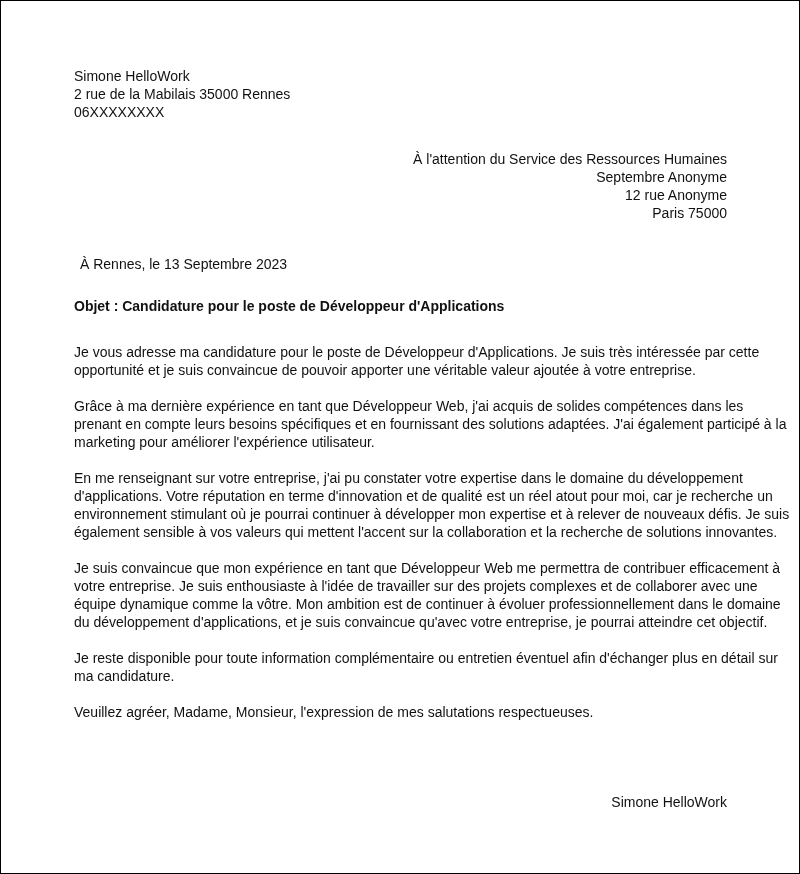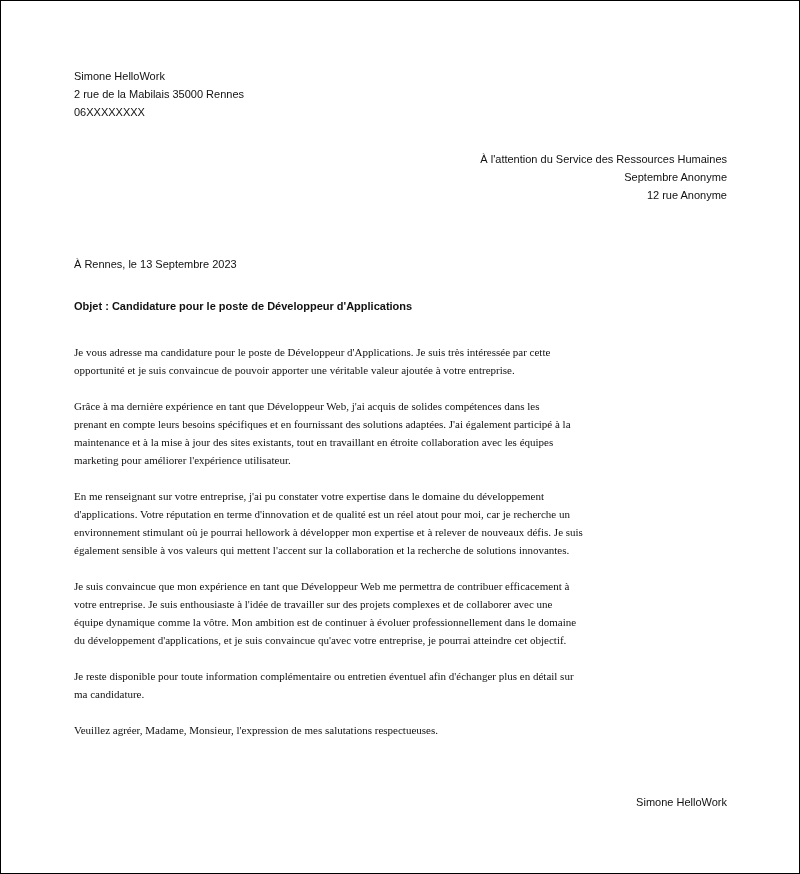--- a/index.html
+++ b/index.html
@@ -5,68 +5,68 @@
   html, body { margin: 0; padding: 0; background: #ffffff; }
   body { width: 800px; height: 874px; overflow: hidden; }
   .page {
     position: relative;
     box-sizing: border-box;
     width: 800px; height: 874px;
     border: 1px solid #000000;
     background: #ffffff;
     color: #111111;
     font-family: "Liberation Sans", sans-serif;
-    font-size: 11px;
+    font-size: 14px;
     line-height: 18px;
   }
   .sender { position: absolute; left: 73px; top: 66px; }
   .recipient { position: absolute; right: 72px; top: 149px; text-align: right; }
-  .date { position: absolute; left: 73px; top: 254px; }
+  .date { position: absolute; left: 79px; top: 254px; }
   .subject { position: absolute; left: 73px; top: 296px; font-weight: bold; }
   .body { position: absolute; left: 73px; top: 342px; width: 660px; }
-  .body p { margin: 0 0 18px 0; font-family: Liberation Serif, serif; }
+  .body p { margin: 0 0 18px 0; }
   .signature { position: absolute; right: 72px; top: 792px; text-align: right; }
   .line { display: block; white-space: nowrap; }
 </style>
 </head>
 <body>
 
 <div class="page">
 
   <div class="sender">
     <span class="line">Simone HelloWork</span>
     <span class="line">2 rue de la Mabilais 35000 Rennes</span>
     <span class="line">06XXXXXXXX</span>
   </div>
 
   <div class="recipient">
     <span class="line">À l'attention du Service des Ressources Humaines</span>
     <span class="line">Septembre Anonyme</span>
     <span class="line">12 rue Anonyme</span>
+    <span class="line">Paris 75000</span>
   </div>
 
   <div class="date">À Rennes, le 13 Septembre 2023</div>
 
   <div class="subject">Objet : Candidature pour le poste de Développeur d'Applications</div>
 
   <div class="body">
     <p>
       <span class="line">Je vous adresse ma candidature pour le poste de Développeur d'Applications. Je suis très intéressée par cette</span>
       <span class="line">opportunité et je suis convaincue de pouvoir apporter une véritable valeur ajoutée à votre entreprise.</span>
     </p>
     <p>
       <span class="line">Grâce à ma dernière expérience en tant que Développeur Web, j'ai acquis de solides compétences dans les</span>
       <span class="line">prenant en compte leurs besoins spécifiques et en fournissant des solutions adaptées. J'ai également participé à la</span>
-      <span class="line">maintenance et à la mise à jour des sites existants, tout en travaillant en étroite collaboration avec les équipes</span>
       <span class="line">marketing pour améliorer l'expérience utilisateur.</span>
     </p>
     <p>
       <span class="line">En me renseignant sur votre entreprise, j'ai pu constater votre expertise dans le domaine du développement</span>
       <span class="line">d'applications. Votre réputation en terme d'innovation et de qualité est un réel atout pour moi, car je recherche un</span>
-      <span class="line">environnement stimulant où je pourrai hellowork à développer mon expertise et à relever de nouveaux défis. Je suis</span>
+      <span class="line">environnement stimulant où je pourrai continuer à développer mon expertise et à relever de nouveaux défis. Je suis</span>
       <span class="line">également sensible à vos valeurs qui mettent l'accent sur la collaboration et la recherche de solutions innovantes.</span>
     </p>
     <p>
       <span class="line">Je suis convaincue que mon expérience en tant que Développeur Web me permettra de contribuer efficacement à</span>
       <span class="line">votre entreprise. Je suis enthousiaste à l'idée de travailler sur des projets complexes et de collaborer avec une</span>
       <span class="line">équipe dynamique comme la vôtre. Mon ambition est de continuer à évoluer professionnellement dans le domaine</span>
       <span class="line">du développement d'applications, et je suis convaincue qu'avec votre entreprise, je pourrai atteindre cet objectif.</span>
     </p>
     <p>
       <span class="line">Je reste disponible pour toute information complémentaire ou entretien éventuel afin d'échanger plus en détail sur</span>

